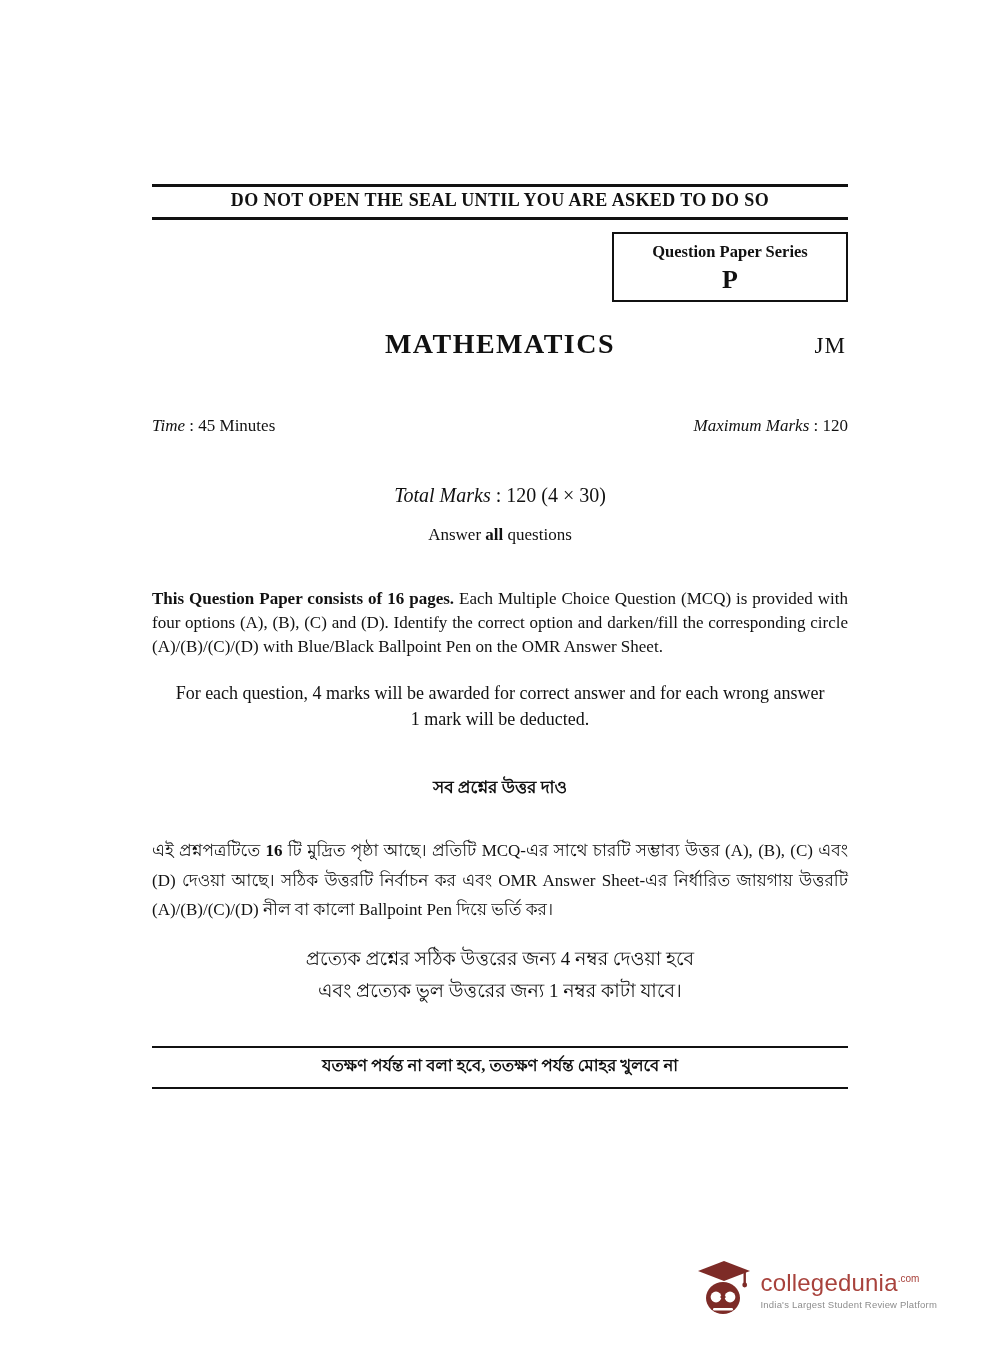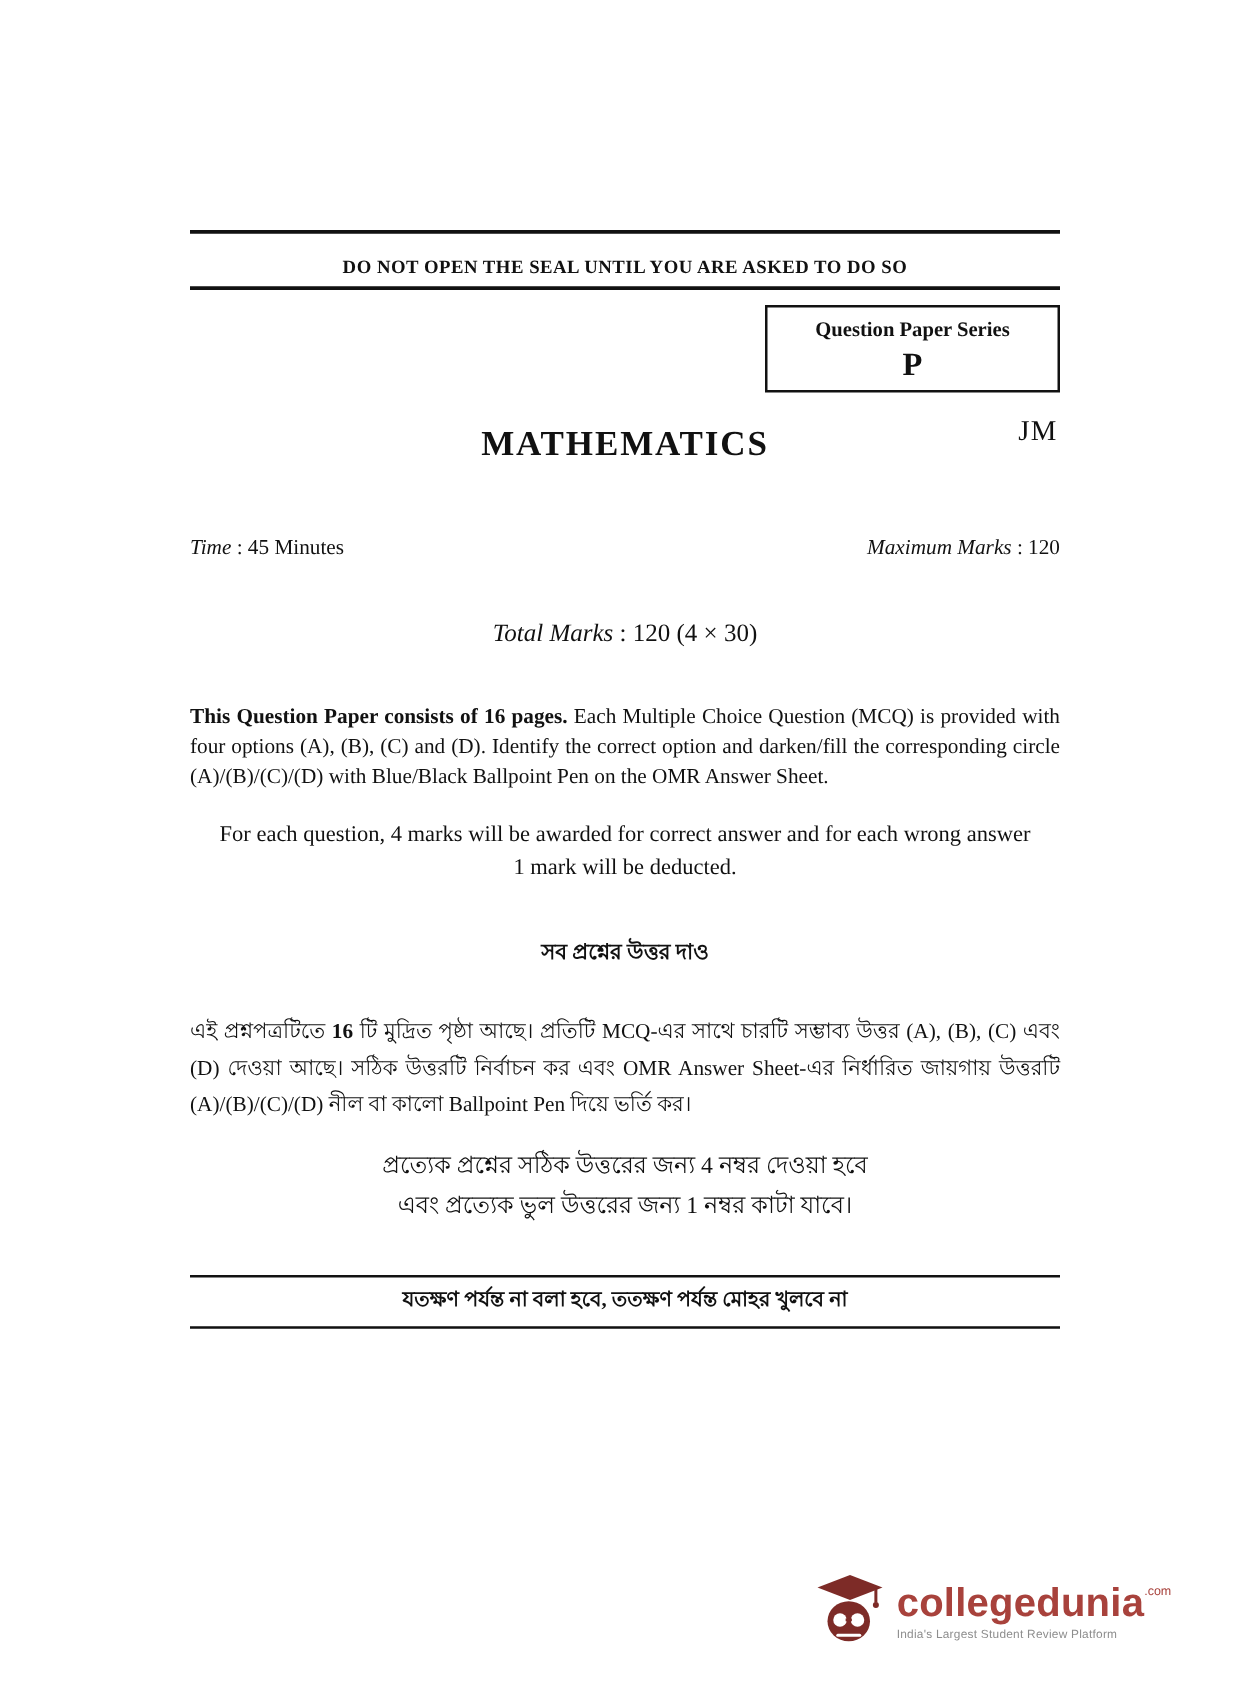--- a/index.html
+++ b/index.html
@@ -12,24 +12,24 @@
     font-family: "Liberation Serif", serif;
     color: #111111;
     overflow: hidden;
   }
   .content { position: absolute; left: 152px; right: 145px; top: 0; }
 
   .seal-top {
     margin-top: 184px;
     border-top: 3px solid #111;
     border-bottom: 3px solid #111;
-    padding: 19px 0 6px;
+    padding: 3px 0 6px;
     text-align: center;
     font-weight: bold;
-    font-size: 15px;
+    font-size: 18px;
     letter-spacing: 0.4px;
   }
   .year {
     margin-top: 34px;
     text-align: center;
     font-size: 29px;
     font-weight: bold;
     letter-spacing: 2px;
   }
   .series-box {
@@ -38,21 +38,21 @@
     width: 224px;
     border: 2px solid #111;
     text-align: center;
     padding: 8px 4px 5px;
   }
   .series-label { font-weight: bold; font-size: 16.5px; }
   .series-value { font-weight: bold; font-size: 26px; margin-top: 3px; }
 
   .subject-row { margin-top: 26px; position: relative; text-align: center; }
   .subject { font-size: 28px; font-weight: bold; letter-spacing: 1.5px; }
-  .paper-code { position: absolute; right: 2px; bottom: 14px; font-size: 23px; letter-spacing: 1px; }
+  .paper-code { position: absolute; right: 2px; bottom: 1px; font-size: 23px; letter-spacing: 1px; }
 
   .meta-row { margin-top: 56px; display: flex; justify-content: space-between; font-size: 17px; }
   i.lbl { font-style: italic; }
 
   .total-marks { margin-top: 48px; text-align: center; font-size: 20px; }
   .answer-all { margin-top: 18px; text-align: center; font-size: 17px; }
 
   .para-en { margin-top: 42px; font-size: 17px; line-height: 1.42; text-align: justify; }
   .marking-en { margin: 22px auto 0; max-width: 655px; font-size: 18px; line-height: 1.4; text-align: center; }
 
@@ -74,21 +74,21 @@
     position: absolute;
     right: 56px;
     bottom: 40px;
     display: flex;
     align-items: center;
     gap: 10px;
     font-family: "Liberation Sans", sans-serif;
   }
   .logo-text { display: flex; flex-direction: column; }
   .brand-line { display: flex; align-items: flex-start; }
-  .brand { color: #a8423c; font-size: 32px; font-weight: bold; letter-spacing: 0.2px; line-height: 1; }
+  .brand { color: #a8423c; font-size: 24px; font-weight: normal; letter-spacing: 0.2px; line-height: 1; }
   .brand-tld { color: #a8423c; font-size: 10px; margin-top: 2px; }
   .tagline { color: #8d8d8d; font-size: 9.5px; margin-top: 4px; letter-spacing: 0.2px; }
 </style>
 </head>
 <body>
 
 <div class="page">
   <div class="content">
 
     <div class="seal-top">DO NOT OPEN THE SEAL UNTIL YOU ARE ASKED TO DO SO</div>
@@ -110,20 +110,23 @@
       </div>
       <div>
         <i class="lbl">Maximum Marks</i><span> : 120</span>
       </div>
     </div>
 
     <div class="total-marks">
       <i class="lbl">Total Marks</i><span> : 120 (4 × 30)</span>
     </div>
 
+    <div class="answer-all">
+      <span>Answer </span><b>all</b><span> questions</span>
+    </div>
 
     <p class="para-en">
       <b>This Question Paper consists of 16 pages.</b><span> Each Multiple Choice Question (MCQ) is provided with four options (A), (B), (C) and (D). Identify the correct option and darken/fill the corresponding circle (A)/(B)/(C)/(D) with Blue/Black Ballpoint Pen on the OMR Answer Sheet.</span>
     </p>
 
     <p class="marking-en">For each question, 4 marks will be awarded for correct answer and for each wrong answer 1 mark will be deducted.</p>
 
     <div class="bn-answer">সব প্রশ্নের উত্তর দাও</div>
 
     <p class="para-bn">

